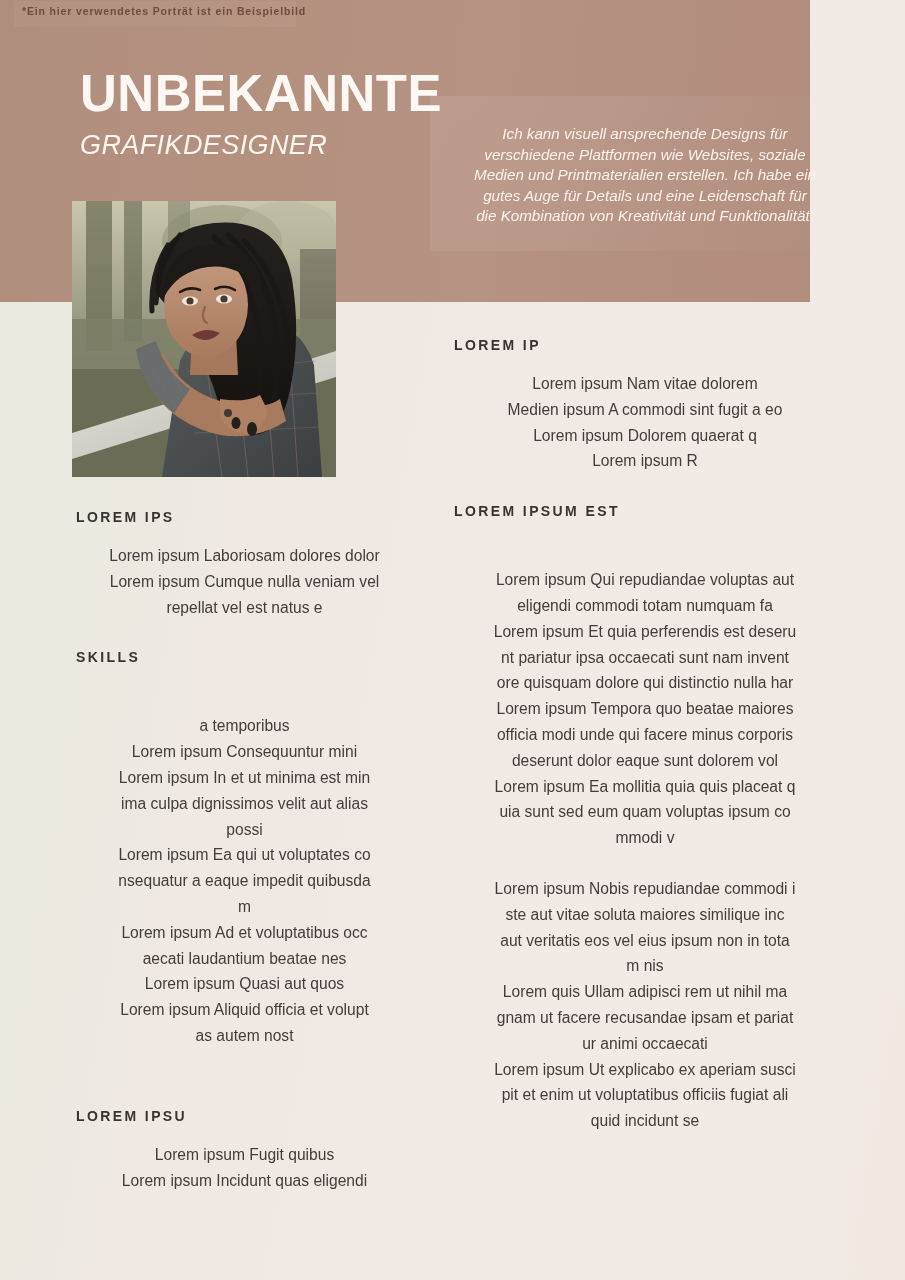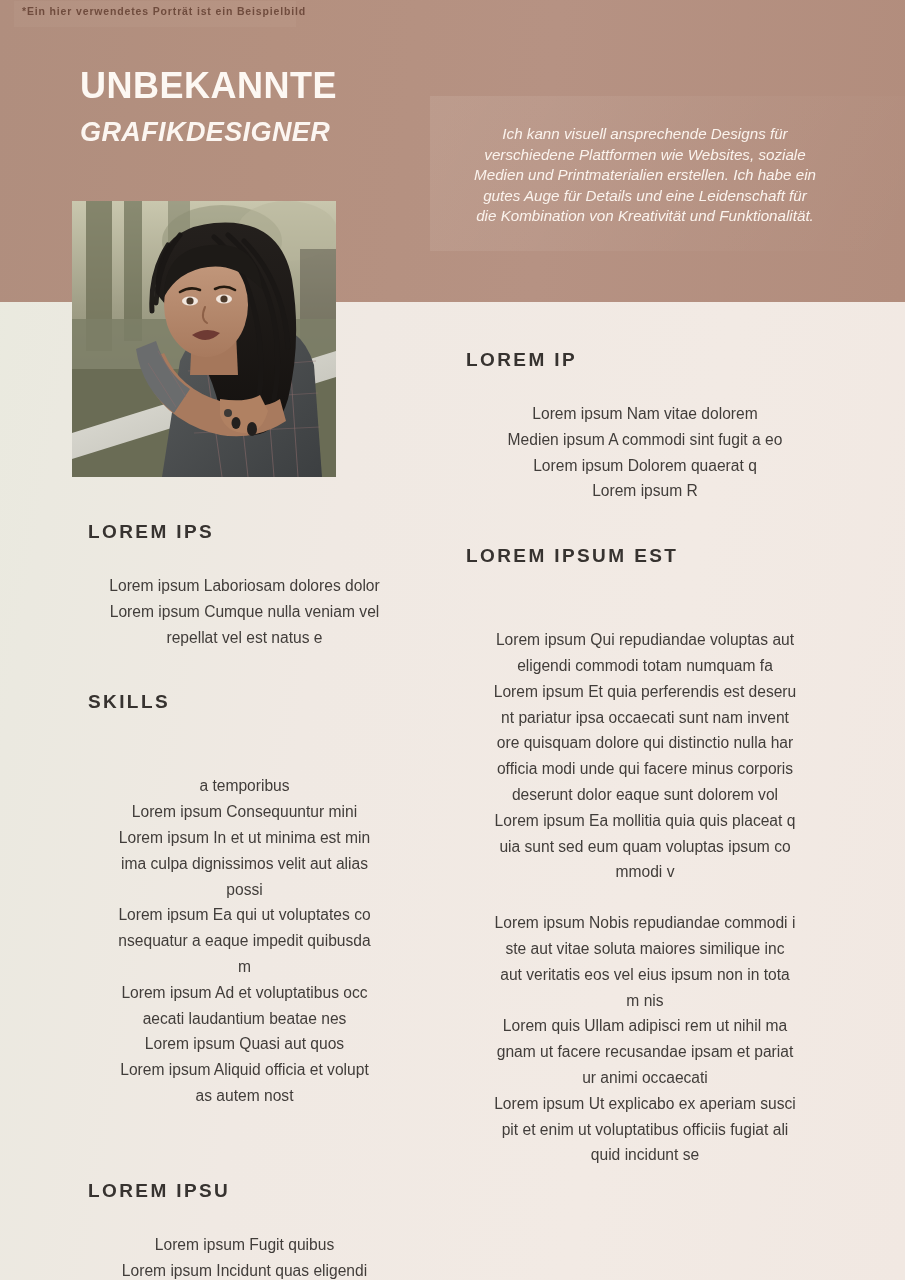--- a/index.html
+++ b/index.html
@@ -18,21 +18,21 @@
     height: 1280px;
     overflow: hidden;
     background: linear-gradient(100deg, #e9eade 0%, #ebe9e0 12%, #f0e9e3 38%, #f2eae4 70%, #f1e8e2 100%);
   }
 
   
   .header-band {
     position: absolute;
     left: 0;
     top: 0;
-    width: 905px;
+    width: 810px;
     height: 302px;
     background: linear-gradient(95deg, #b08e7e 0%, #b4907f 30%, #b69283 60%, #b28d7d 100%);
   }
   .header-sheen {
     position: absolute;
     left: 430px;
     top: 96px;
     width: 475px;
     height: 155px;
     background: linear-gradient(120deg, rgba(255,248,242,0.10), rgba(255,248,242,0.03) 60%, rgba(255,248,242,0.0));
@@ -56,34 +56,34 @@
     top: 1px;
     width: 282px;
     height: 26px;
     background: rgba(255,245,238,0.045);
   }
 
   .name-title {
     position: absolute;
     left: 80px;
     top: 68px;
-    font-size: 36px;
+    font-size: 51px;
     font-weight: bold;
     letter-spacing: 0.5px;
     line-height: 1.0;
     color: #fdf8f3;
     white-space: nowrap;
   }
   .role-title {
     position: absolute;
     left: 80px;
-    top: 117px;
+    top: 130px;
     font-size: 27px;
     font-style: italic;
-    font-weight: bold;
+    font-weight: normal;
     letter-spacing: 0.4px;
     color: #fcf6f1;
     white-space: nowrap;
   }
 
   .intro {
     position: absolute;
     left: 450px;
     top: 124px;
     width: 390px;
@@ -115,25 +115,25 @@
     width: 345px;
   }
   .col-right {
     position: absolute;
     left: 450px;
     top: 333px;
     width: 390px;
   }
 
   .sec-head {
-    font-size: 19px;
+    font-size: 14px;
     font-weight: bold;
     letter-spacing: 2.4px;
     color: #373330;
-    margin: 16px;
+    margin: 4px;
   }
   .body-text {
     font-size: 15.6px;
     line-height: 25.8px;
     color: #413d3a;
   }
   .body-text span { display: block; text-align: center; }
 
   .gap-sm { height: 14px; }
   .gap-md { height: 25px; }
@@ -313,20 +313,21 @@
     <div class="gap-md"></div>
 
     <h2 class="sec-head">LOREM IPSUM EST</h2>
     <div class="gap-lg"></div>
     <div class="body-text">
       <span>Lorem ipsum Qui repudiandae voluptas aut</span>
       <span>eligendi commodi totam numquam fa</span>
       <span>Lorem ipsum Et quia perferendis est deseru</span>
       <span>nt pariatur ipsa occaecati sunt nam invent</span>
       <span>ore quisquam dolore qui distinctio nulla har</span>
+      <span>Lorem ipsum Tempora quo beatae maiores</span>
       <span>officia modi unde qui facere minus corporis</span>
       <span>deserunt dolor eaque sunt dolorem vol</span>
       <span>Lorem ipsum Ea mollitia quia quis placeat q</span>
       <span>uia sunt sed eum quam voluptas ipsum co</span>
       <span>mmodi v</span>
     </div>
 
     <div class="gap-md"></div>
 
     <div class="body-text">

